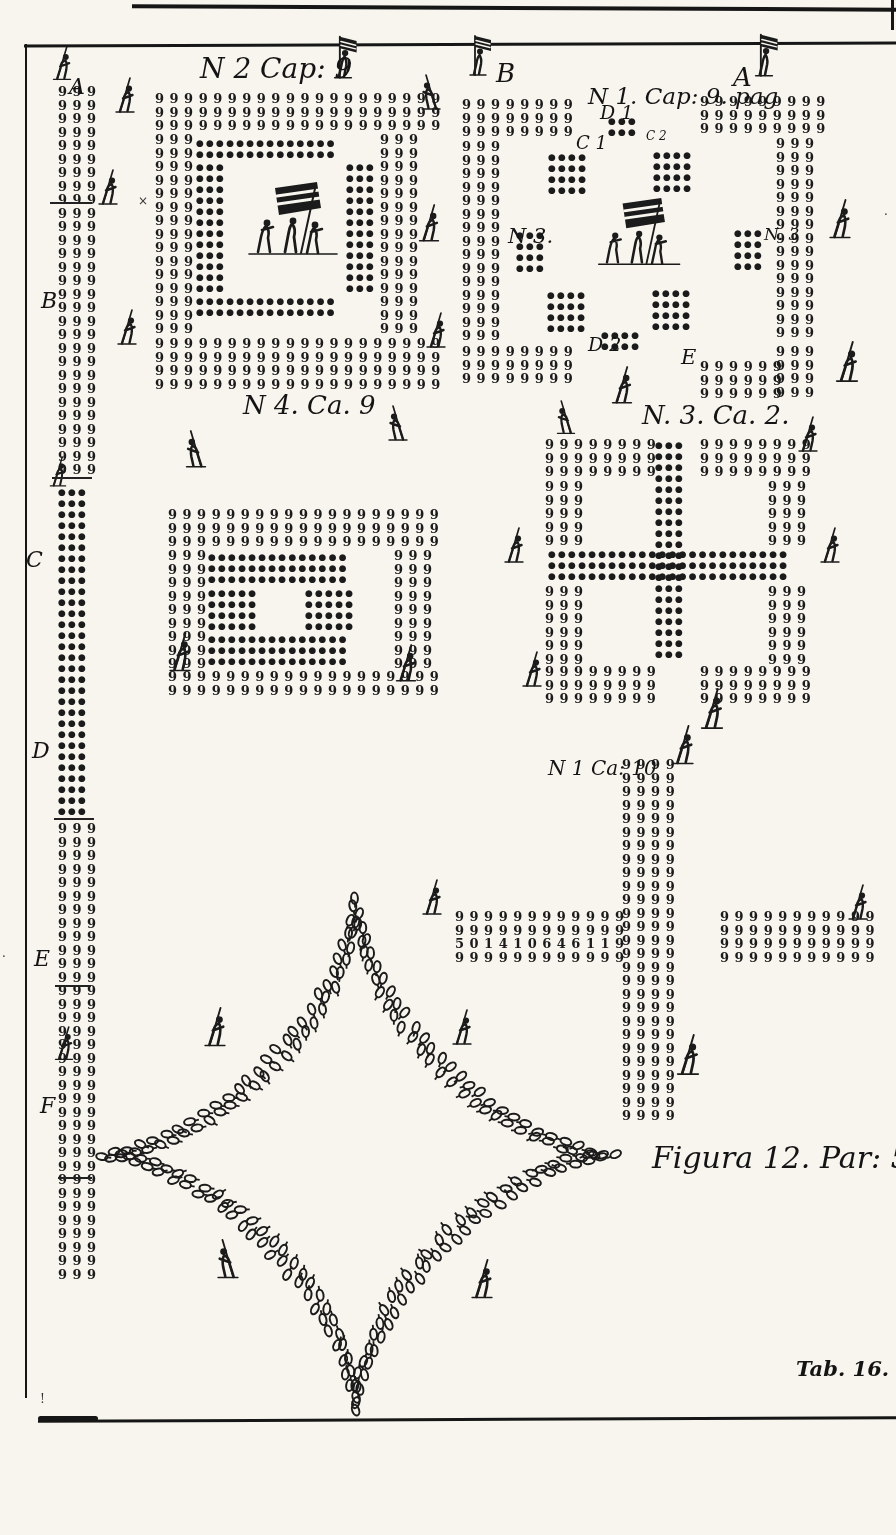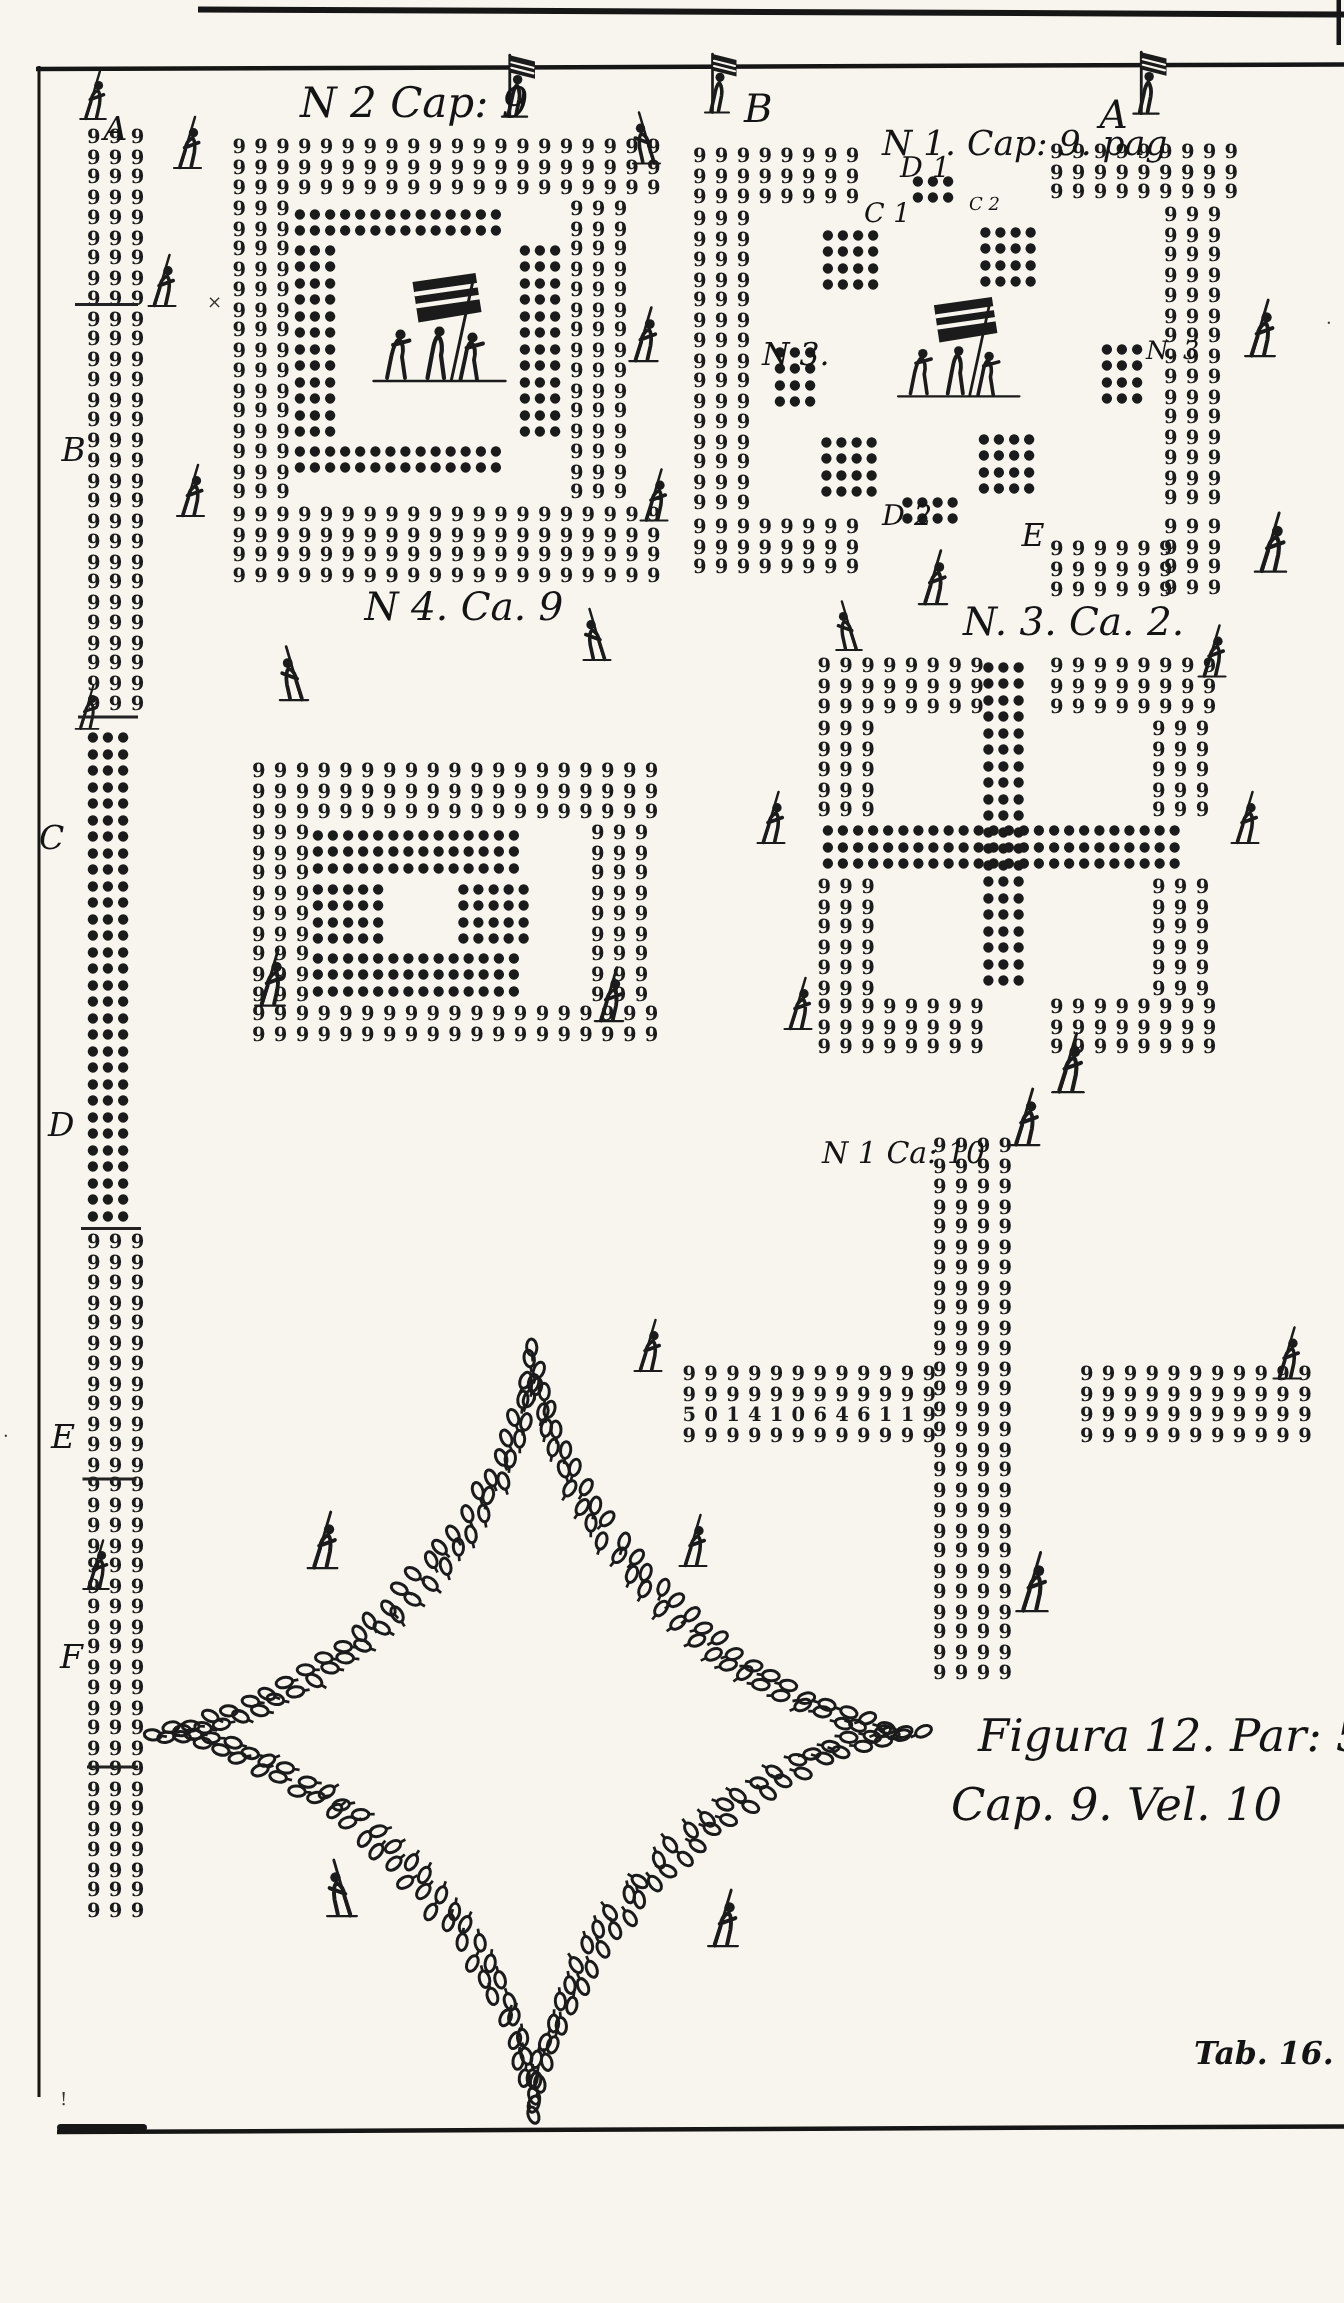--- a/index.html
+++ b/index.html
@@ -704,21 +704,20 @@
       <div class="lbl it" style="left: 548px; top: 756px; font-size: 20px;">N 1 Ca: 10</div>
       <div class="lbl it" style="left: 69px; top: 74px; font-size: 22px;">A</div>
       <div class="lbl it" style="left: 41px; top: 288px; font-size: 22px;">B</div>
       <div class="lbl it" style="left: 26px; top: 547px; font-size: 22px;">C</div>
       <div class="lbl it" style="left: 32px; top: 738px; font-size: 22px;">D</div>
       <div class="lbl it" style="left: 34px; top: 946px; font-size: 22px;">E</div>
       <div class="lbl it" style="left: 40px; top: 1093px; font-size: 22px;">F</div>
     </div>
 
   <div class="cap" id="cap-figura1">Figura 12. Par: 5.</div>
-  <div class="cap" id="cap-figura2">Cap. 9. Vel. 10</div>
   <div class="cap" id="cap-tab">Tab. 16.</div>
 
 <div class="sep" style="left: 50px; top: 202px; width: 42px;"></div>
     <div class="sep" style="left: 52px; top: 477px; width: 40px;"></div>
     <div class="sep" style="left: 54px; top: 818px; width: 40px;"></div>
     <div class="sep" style="left: 55px; top: 985px; width: 36px;"></div>
     <div class="sep" style="left: 58px; top: 1177px; width: 34px;"></div>
     <div class="mark" style="left: 138px; top: 194px;">×</div>
     <div class="mark" style="left: 40px; top: 1392px;">!</div>
     <div class="mark" style="left: 2px; top: 950px;">·</div>

